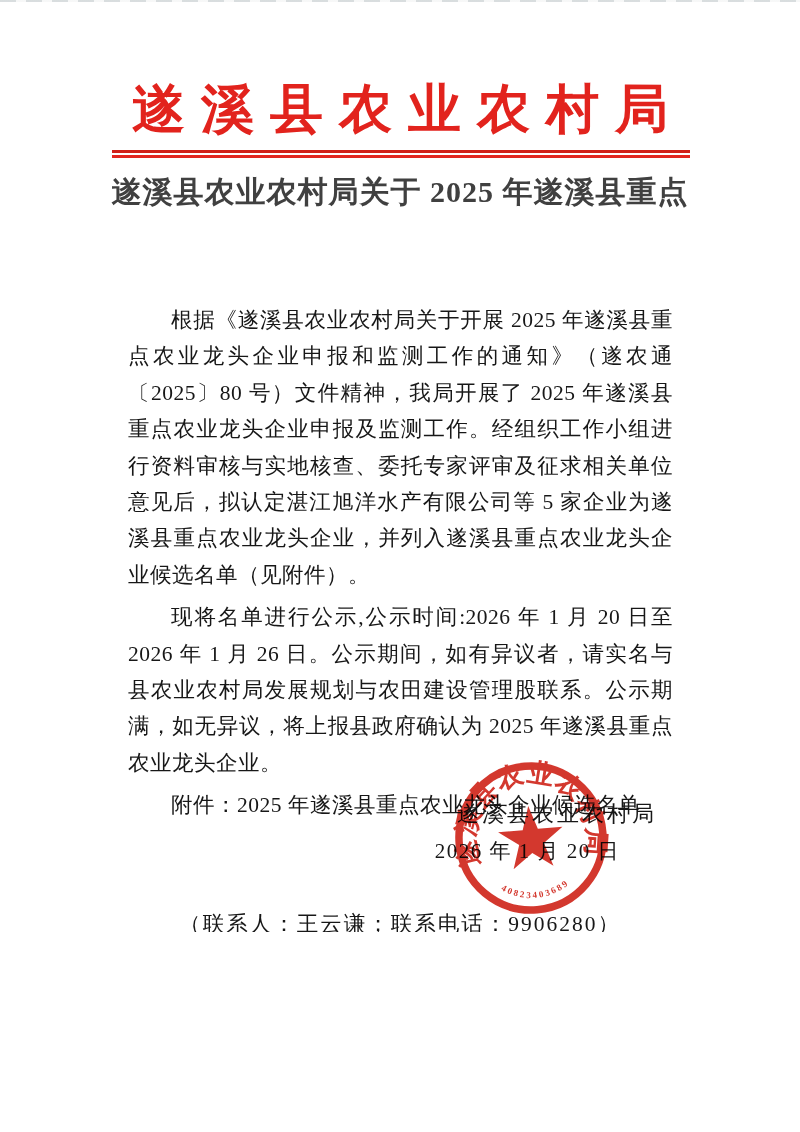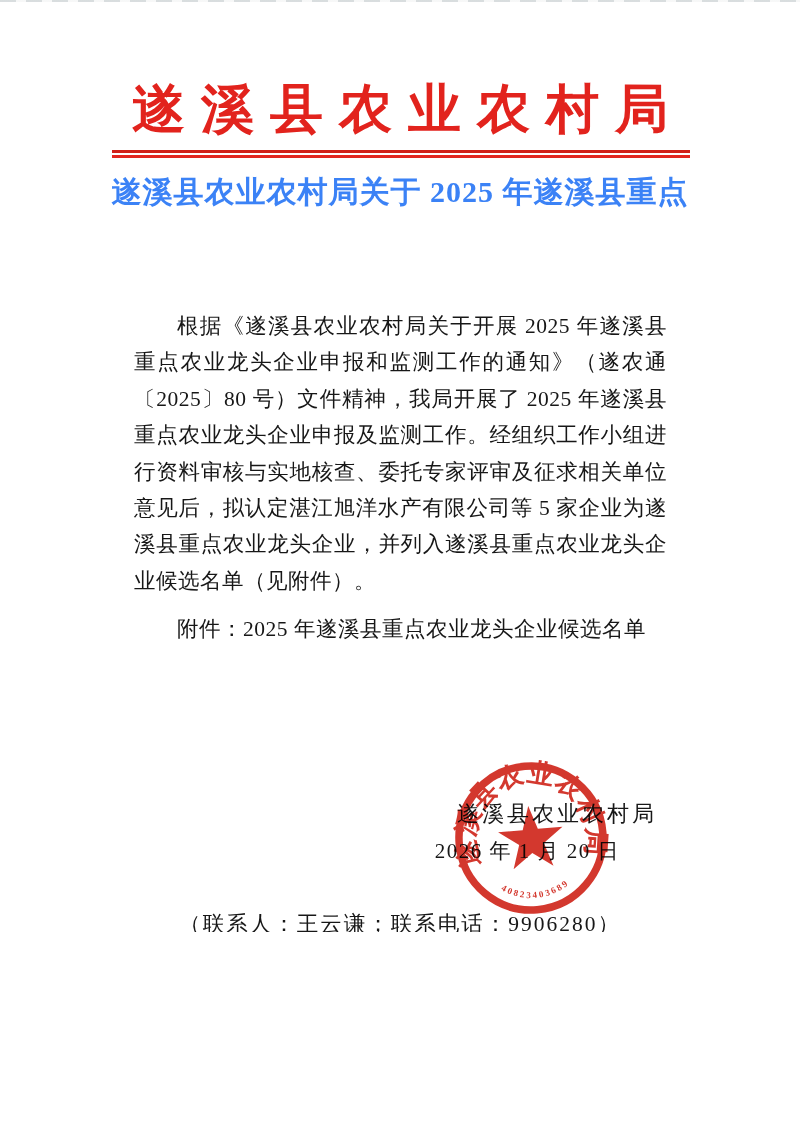--- a/index.html
+++ b/index.html
@@ -19,28 +19,28 @@
     text-align:center; font-size:53px; line-height:62px; font-weight:bold;
     color:#e2231d; letter-spacing:16px; text-indent:16px; white-space:nowrap;
   }
   .rule-double {
     position:absolute; top:150px; left:112px; width:578px; height:8px;
     background:linear-gradient(180deg,#d02018 0,#d02018 3.5px,#ffffff 3.5px,#ffffff 5px,#e22620 5px,#e22620 8px);
   }
   .doc-title {
     position:absolute; top:171px; left:60px; width:680px;
     text-align:center; font-size:30px; line-height:41px; font-weight:bold;
-    color:#3b82f6; letter-spacing:1px;
+    color:#404040; letter-spacing:1px;
   }
   .body-text {
     position:absolute; top:296px; left:122px; width:557px;
     font-size:21.5px; line-height:36.4px; text-align:justify;
     letter-spacing:.5px; color:#171717;
   }
-  .body-text p { margin:12px; text-indent:2em; }
+  .body-text p { margin:6px; text-indent:2em; }
   .attachment { margin-top:31px; text-indent:2em; }
   .sig-agency {
     position:absolute; top:799px; right:143px;
     font-size:22px; letter-spacing:3px; color:#171717; white-space:nowrap;
   }
   .sig-date {
     position:absolute; top:837px; right:180px;
     font-size:21px; letter-spacing:1.5px; color:#171717; white-space:nowrap;
   }
   .contact {
@@ -67,20 +67,21 @@
   <div class="letterhead">遂溪县农业农村局</div>
 
   <div class="rule-double"></div>
 
   <div class="doc-title">
     <div>遂溪县农业农村局关于 2025 年遂溪县重点</div>
   </div>
 
   <div class="body-text">
     <p>根据《遂溪县农业农村局关于开展 2025 年遂溪县重点农业龙头企业申报和监测工作的通知》（遂农通〔2025〕80 号）文件精神，我局开展了 2025 年遂溪县重点农业龙头企业申报及监测工作。经组织工作小组进行资料审核与实地核查、委托专家评审及征求相关单位意见后，拟认定湛江旭洋水产有限公司等 5 家企业为遂溪县重点农业龙头企业，并列入遂溪县重点农业龙头企业候选名单（见附件）。</p>
+    <p>现将名单进行公示,公示时间:2026 年 1 月 20 日至 2026 年 1 月 26 日。公示期间，如有异议者，请实名与县农业农村局发展规划与农田建设管理股联系。公示期满，如无异议，将上报县政府确认为 2025 年遂溪县重点农业龙头企业。</p>
     <p class="attachment">附件：2025 年遂溪县重点农业龙头企业候选名单</p>
   </div>
 
   <div class="sig-agency">遂溪县农业农村局</div>
   <div class="sig-date">2026 年 1 月 20 日</div>
 
   <svg class="seal" viewBox="0 0 220 220" xmlns="http://www.w3.org/2000/svg">
     <g transform="rotate(-5 110 110)">
       <circle cx="110" cy="110" r="72" fill="none" stroke="#d0281e" stroke-width="7.5"></circle>
       <defs>

